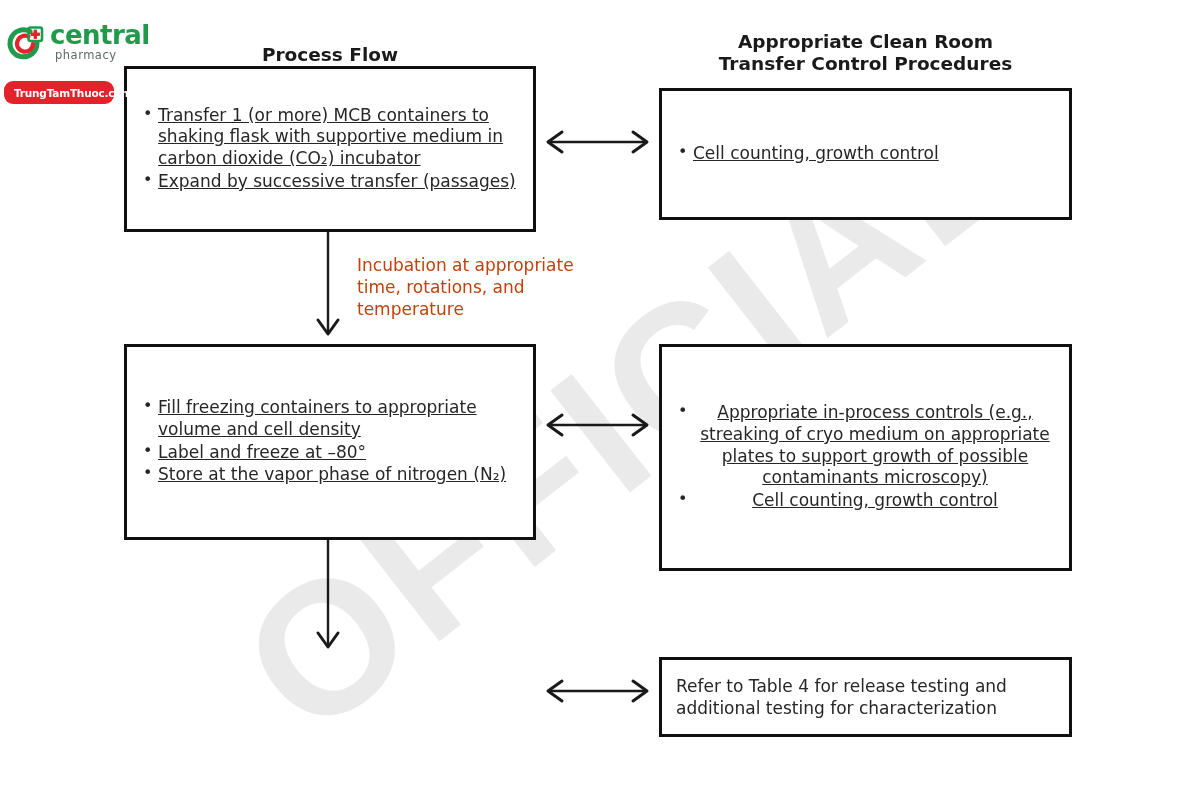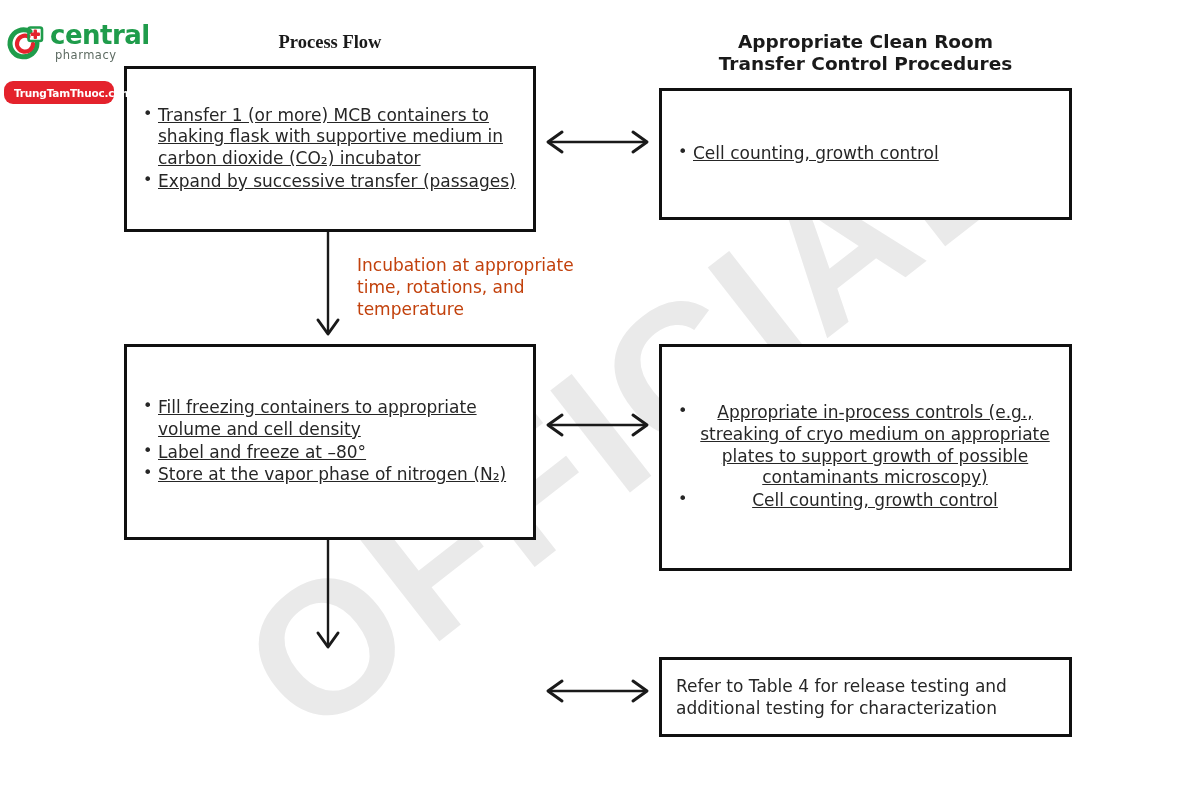--- a/index.html
+++ b/index.html
@@ -105,21 +105,21 @@
   .col-header {
     position: absolute;
     text-align: center;
     font-family: "DejaVu Sans", sans-serif;
     font-weight: bold;
     font-size: 18.5px;
     color: #1a1a1a;
     line-height: 1.2;
     z-index: 4;
   }
-  #header-left  { left: 124px; top: 31px;  width: 412px; font-family: Liberation Serif, serif; }
+  #header-left  { left: 124px; top: 44px;  width: 412px; }
   #header-right { left: 659px; top: 31px;  width: 413px; }
 
   
   .flow-box {
     position: absolute;
     background: #ffffff;
     border: 3.5px solid #101010;
     box-sizing: border-box;
     z-index: 3;
     display: flex;

